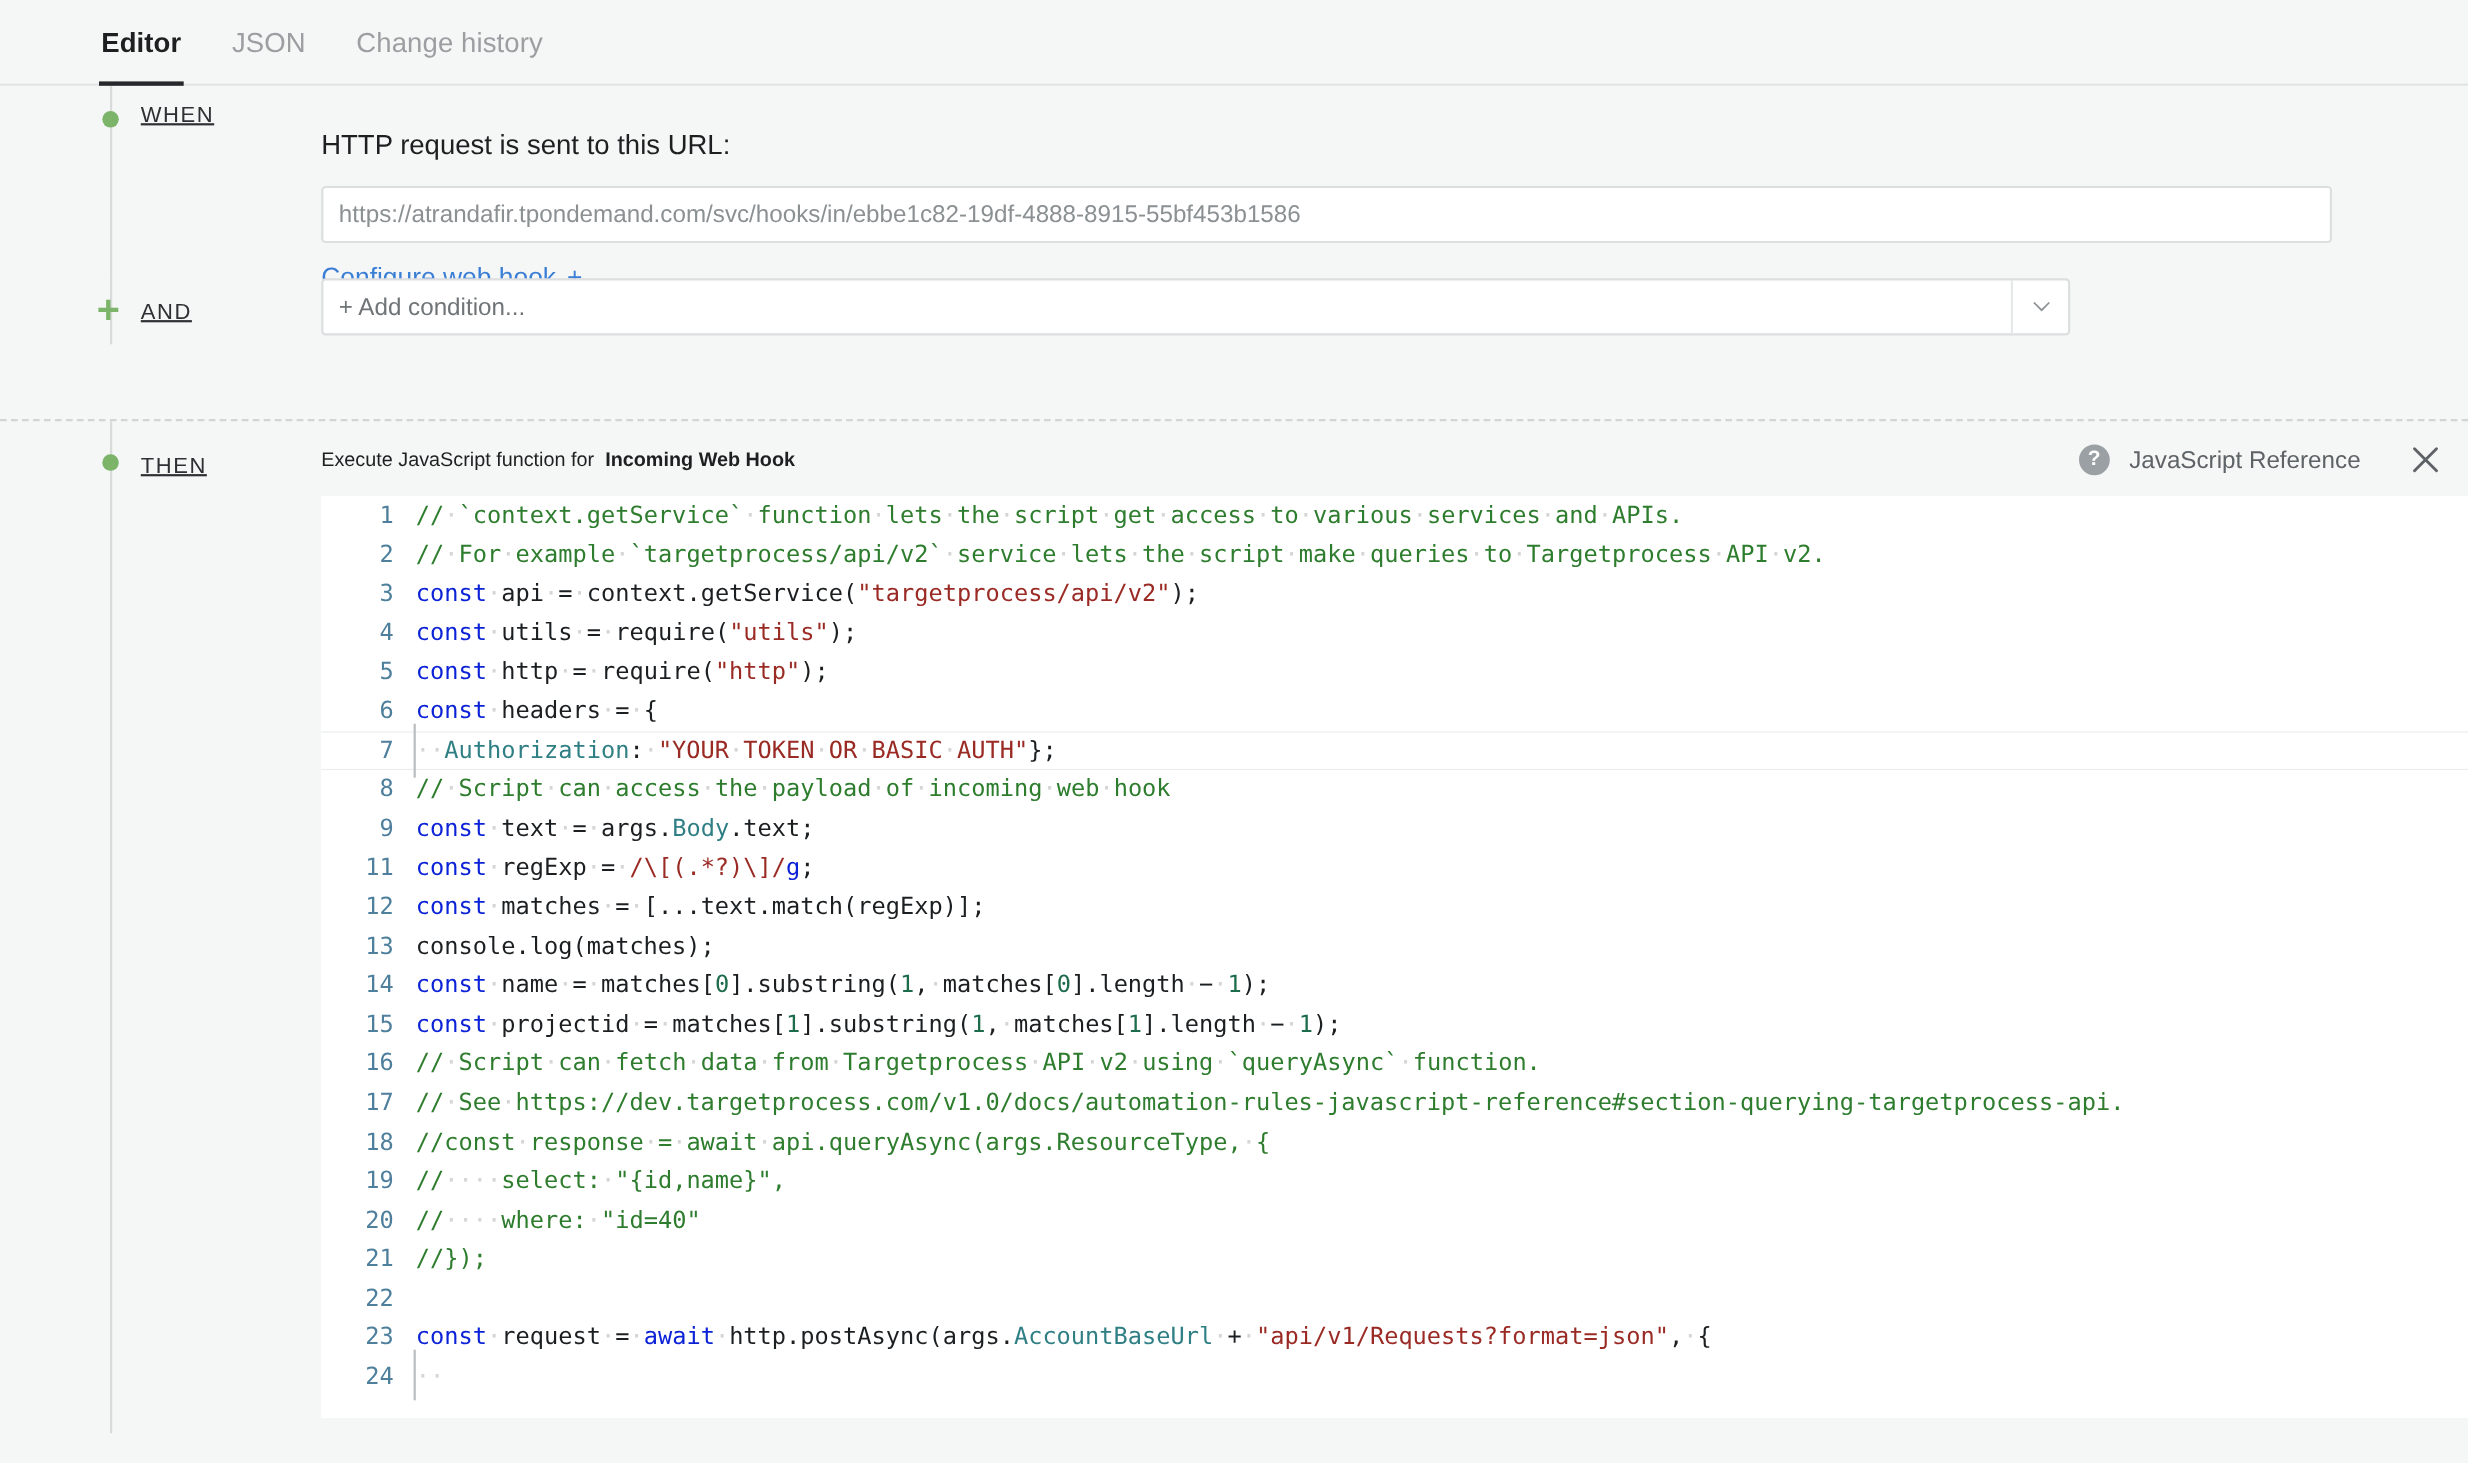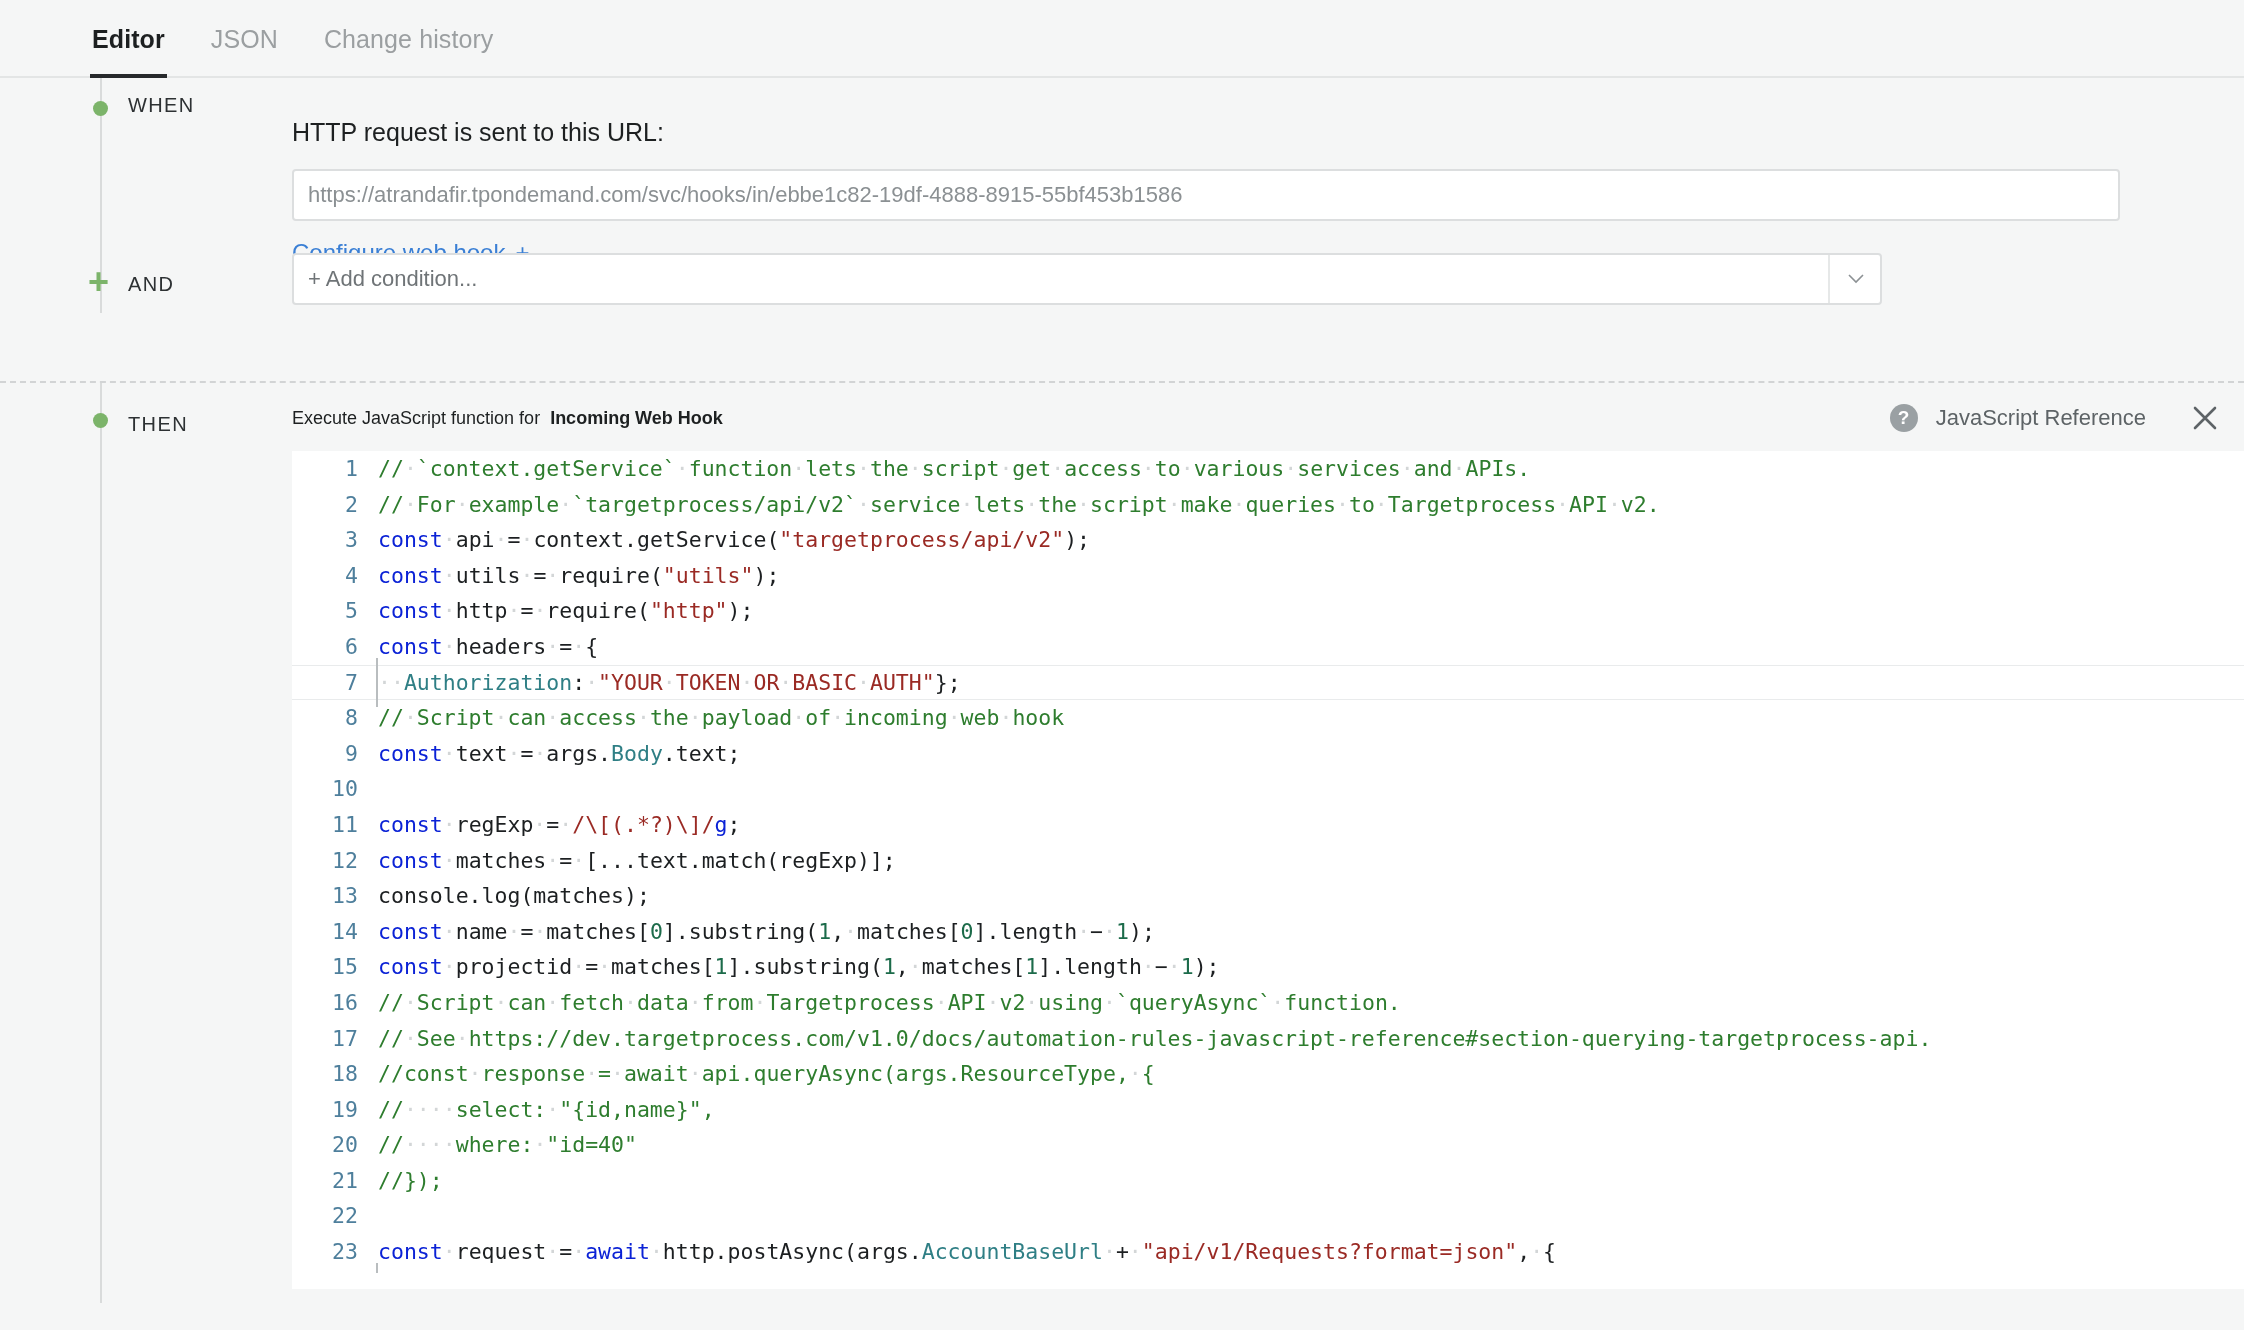--- a/index.html
+++ b/index.html
@@ -76,20 +76,21 @@
     width: 2px;
     background: #d9dbdb;
   }
   .rail-label {
     position: absolute;
     left: 128px;
     font-size: 20px;
     letter-spacing: 1.4px;
     color: #2d3133;
     font-weight: normal;
+    text-decoration: underline;
   }
   .rail-dot {
     position: absolute;
     left: 93px;
     width: 15px; height: 15px;
     border-radius: 50%;
     background: #7cb46a;
   }
   .rail-plus {
     position: absolute;
@@ -355,21 +356,20 @@
       <div class="editor" id="code-editor">
           <div class="code-row"><div class="gutter">1</div><div class="code"><span class="cm">//<span class="ws">·</span>`context.getService`<span class="ws">·</span>function<span class="ws">·</span>lets<span class="ws">·</span>the<span class="ws">·</span>script<span class="ws">·</span>get<span class="ws">·</span>access<span class="ws">·</span>to<span class="ws">·</span>various<span class="ws">·</span>services<span class="ws">·</span>and<span class="ws">·</span>APIs.</span></div></div>
           <div class="code-row"><div class="gutter">2</div><div class="code"><span class="cm">//<span class="ws">·</span>For<span class="ws">·</span>example<span class="ws">·</span>`targetprocess/api/v2`<span class="ws">·</span>service<span class="ws">·</span>lets<span class="ws">·</span>the<span class="ws">·</span>script<span class="ws">·</span>make<span class="ws">·</span>queries<span class="ws">·</span>to<span class="ws">·</span>Targetprocess<span class="ws">·</span>API<span class="ws">·</span>v2.</span></div></div>
           <div class="code-row"><div class="gutter">3</div><div class="code"><span class="kw">const</span><span class="plain"><span class="ws">·</span>api<span class="ws">·</span>=<span class="ws">·</span>context.getService(</span><span class="str">"targetprocess/api/v2"</span><span class="plain">);</span></div></div>
           <div class="code-row"><div class="gutter">4</div><div class="code"><span class="kw">const</span><span class="plain"><span class="ws">·</span>utils<span class="ws">·</span>=<span class="ws">·</span>require(</span><span class="str">"utils"</span><span class="plain">);</span></div></div>
           <div class="code-row"><div class="gutter">5</div><div class="code"><span class="kw">const</span><span class="plain"><span class="ws">·</span>http<span class="ws">·</span>=<span class="ws">·</span>require(</span><span class="str">"http"</span><span class="plain">);</span></div></div>
           <div class="code-row"><div class="gutter">6</div><div class="code"><span class="kw">const</span><span class="plain"><span class="ws">·</span>headers<span class="ws">·</span>=<span class="ws">·</span>{</span></div></div>
           <div class="code-row hl"><div class="gutter">7</div><div class="code indented"><span class="ws">··</span><span class="prop">Authorization</span><span class="plain">:<span class="ws">·</span></span><span class="str">"YOUR<span class="ws">·</span>TOKEN<span class="ws">·</span>OR<span class="ws">·</span>BASIC<span class="ws">·</span>AUTH"</span><span class="plain">};</span></div></div>
           <div class="code-row"><div class="gutter">8</div><div class="code"><span class="cm">//<span class="ws">·</span>Script<span class="ws">·</span>can<span class="ws">·</span>access<span class="ws">·</span>the<span class="ws">·</span>payload<span class="ws">·</span>of<span class="ws">·</span>incoming<span class="ws">·</span>web<span class="ws">·</span>hook</span></div></div>
           <div class="code-row"><div class="gutter">9</div><div class="code"><span class="kw">const</span><span class="plain"><span class="ws">·</span>text<span class="ws">·</span>=<span class="ws">·</span>args.</span><span class="prop">Body</span><span class="plain">.text;</span></div></div>
-          <div class="code-row"><div class="gutter">10</div><div class="code"></div></div>
           <div class="code-row"><div class="gutter">11</div><div class="code"><span class="kw">const</span><span class="plain"><span class="ws">·</span>regExp<span class="ws">·</span>=<span class="ws">·</span></span><span class="str">/\[(.*?)\]/</span><span class="kw">g</span><span class="plain">;</span></div></div>
           <div class="code-row"><div class="gutter">12</div><div class="code"><span class="kw">const</span><span class="plain"><span class="ws">·</span>matches<span class="ws">·</span>=<span class="ws">·</span>[...text.match(regExp)];</span></div></div>
           <div class="code-row"><div class="gutter">13</div><div class="code"><span class="plain">console.log(matches);</span></div></div>
           <div class="code-row"><div class="gutter">14</div><div class="code"><span class="kw">const</span><span class="plain"><span class="ws">·</span>name<span class="ws">·</span>=<span class="ws">·</span>matches[</span><span class="num">0</span><span class="plain">].substring(</span><span class="num">1</span><span class="plain">,<span class="ws">·</span>matches[</span><span class="num">0</span><span class="plain">].length<span class="ws">·</span>−<span class="ws">·</span></span><span class="num">1</span><span class="plain">);</span></div></div>
           <div class="code-row"><div class="gutter">15</div><div class="code"><span class="kw">const</span><span class="plain"><span class="ws">·</span>projectid<span class="ws">·</span>=<span class="ws">·</span>matches[</span><span class="num">1</span><span class="plain">].substring(</span><span class="num">1</span><span class="plain">,<span class="ws">·</span>matches[</span><span class="num">1</span><span class="plain">].length<span class="ws">·</span>−<span class="ws">·</span></span><span class="num">1</span><span class="plain">);</span></div></div>
           <div class="code-row"><div class="gutter">16</div><div class="code"><span class="cm">//<span class="ws">·</span>Script<span class="ws">·</span>can<span class="ws">·</span>fetch<span class="ws">·</span>data<span class="ws">·</span>from<span class="ws">·</span>Targetprocess<span class="ws">·</span>API<span class="ws">·</span>v2<span class="ws">·</span>using<span class="ws">·</span>`queryAsync`<span class="ws">·</span>function.</span></div></div>
           <div class="code-row"><div class="gutter">17</div><div class="code"><span class="cm">//<span class="ws">·</span>See<span class="ws">·</span>https://dev.targetprocess.com/v1.0/docs/automation-rules-javascript-reference#section-querying-targetprocess-api.</span></div></div>
           <div class="code-row"><div class="gutter">18</div><div class="code"><span class="cm">//const<span class="ws">·</span>response<span class="ws">·</span>=<span class="ws">·</span>await<span class="ws">·</span>api.queryAsync(args.ResourceType,<span class="ws">·</span>{</span></div></div>
           <div class="code-row"><div class="gutter">19</div><div class="code"><span class="cm">//<span class="ws">·</span><span class="ws">·</span><span class="ws">·</span><span class="ws">·</span>select:<span class="ws">·</span>"{id,name}",</span></div></div>
           <div class="code-row"><div class="gutter">20</div><div class="code"><span class="cm">//<span class="ws">·</span><span class="ws">·</span><span class="ws">·</span><span class="ws">·</span>where:<span class="ws">·</span>"id=40"</span></div></div>

